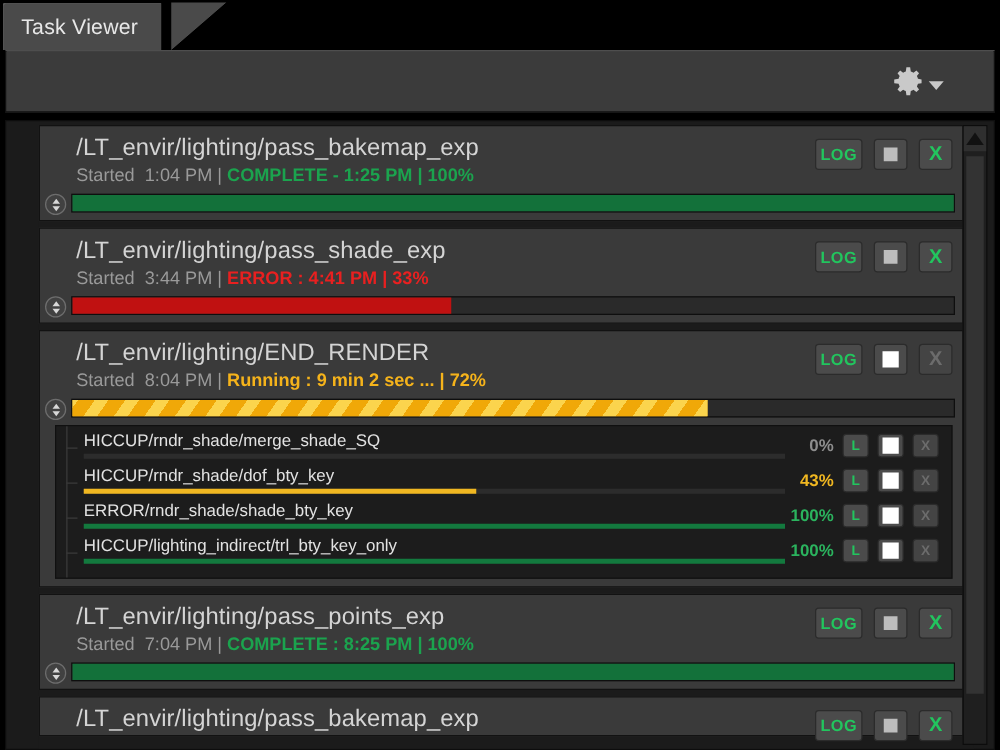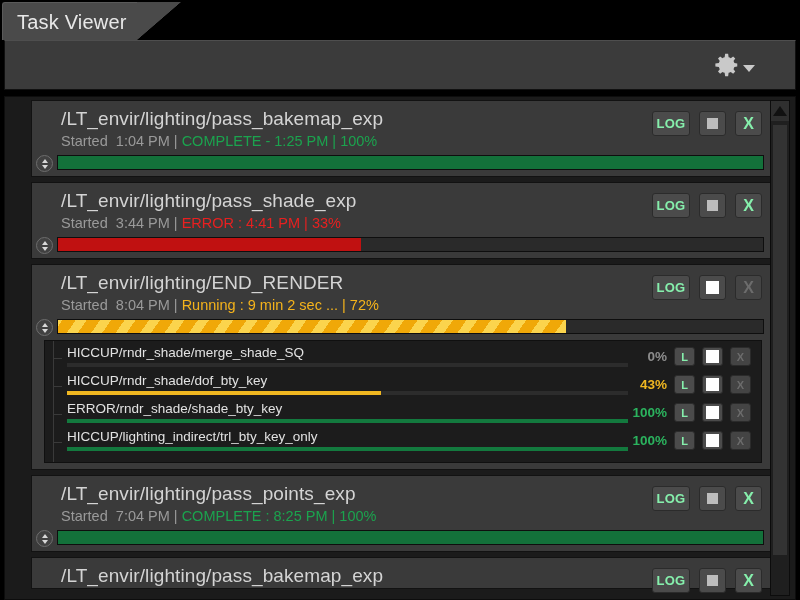--- a/index.html
+++ b/index.html
@@ -28,21 +28,21 @@
     background: #000000;
   }
   .tab {
     position: absolute;
     top: 2px;
     left: 2px;
     height: 38px;
     padding: 0 18px 0 14px;
     background: #4a4a4a;
     color: #e8e8e8;
-    font-size: 20px;
+    font-size: 17px;
     line-height: 38px;
     letter-spacing: 0.2px;
     white-space: nowrap;
     border-top-left-radius: 3px;
     border-top: 1px solid #5a5a5a;
     border-left: 1px solid #5a5a5a;
   }
   .tab-slant {
     position: absolute;
     top: 2px;
@@ -117,21 +117,21 @@
     letter-spacing: 0.1px;
     white-space: nowrap;
   }
   .task-status {
     margin-left: 29px;
     font-size: 14.5px;
     line-height: 20px;
     color: #9a9a9a;
     white-space: nowrap;
   }
-  .task-status .st-state { font-weight: normal; text-align: right; }
+  .task-status .st-state { font-weight: bold; text-align: right; }
   .st-complete { color: #1ba34e; }
   .st-error    { color: #e82020; }
   .st-running  { color: #f5b31b; }
 
   
   .bar-row {
     position: relative;
     height: 20px;
     margin: 2px 0 3px 0;
   }
@@ -187,21 +187,21 @@
     top: 10px;
     right: 8px;
     display: flex;
     align-items: center;
     gap: 9px;
   }
   .btn {
     background: #4b4b4b;
     border: 1px solid #2b2b2b;
     border-radius: 3px;
-    color: #86efac;
+    color: #22c55e;
     font-size: 14px;
     font-weight: bold;
     display: flex;
     align-items: center;
     justify-content: center;
     cursor: pointer;
     font-family: "Liberation Sans", sans-serif;
   }
   .btn-log { width: 38px; height: 25px; font-size: 13px; letter-spacing: 0.3px; }
   .btn-sq  { width: 27px; height: 25px; }

